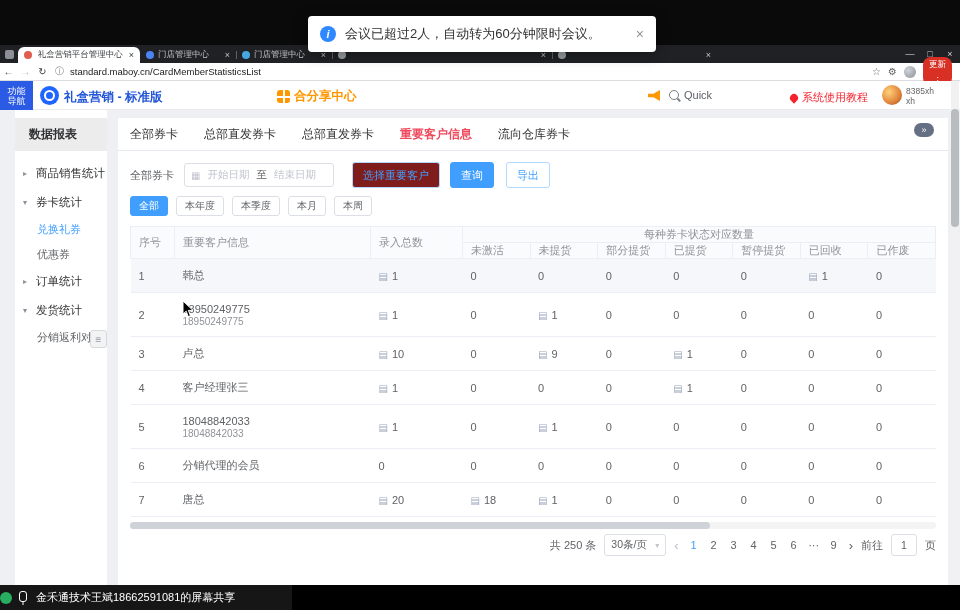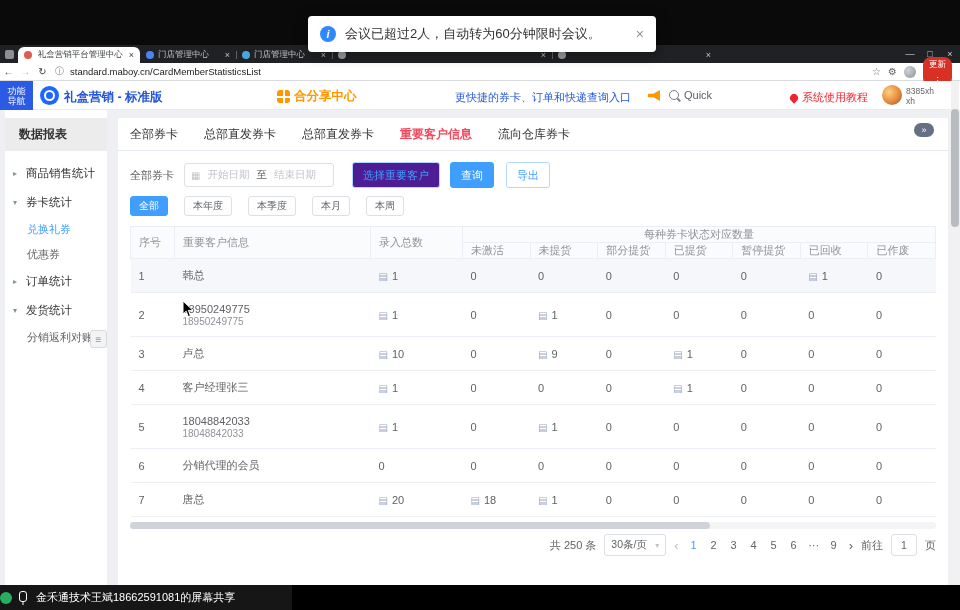--- a/index.html
+++ b/index.html
@@ -53,21 +53,21 @@
              clip-path:polygon(0 35%,45% 35%,100% 0,100% 100%,45% 65%,0 65%);}
   .quick-search{position:absolute;left:669px;top:8px;display:flex;align-items:center;gap:5px;color:#5f6368;font-size:11px;}
   .mag-icon{width:8px;height:8px;border:1.5px solid #7a7f87;border-radius:50%;position:relative;}
   .mag-icon::after{content:"";position:absolute;width:4px;height:1.5px;background:#7a7f87;transform:rotate(45deg);right:-3px;bottom:-1px;}
   .tutorial{position:absolute;left:790px;top:9px;display:flex;gap:4px;color:var(--red);font-size:11px;align-items:center;}
   .pin-icon{width:8px;height:8px;background:var(--red);border-radius:50% 50% 50% 0;transform:rotate(-45deg);}
   .avatar{position:absolute;left:882px;top:4px;width:20px;height:20px;border-radius:50%;
           background:radial-gradient(circle at 35% 35%,#ffd27a,#e0833a 60%,#8a4a1f);}
   .user-name{position:absolute;left:906px;top:5px;font-size:8.5px;color:#666;line-height:10px;}
   
-  .sidebar{position:absolute;top:29px;left:5px;width:107px;bottom:0;background:#fff;border-right:1px solid #e9e9e9;box-sizing:border-box;}
+  .sidebar{position:absolute;top:29px;left:15px;width:107px;bottom:0;background:#fff;border-right:1px solid #e9e9e9;box-sizing:border-box;}
   .side-title{margin-top:8px;height:33px;background:#ececec;display:flex;align-items:center;padding-left:14px;
               font-size:12px;font-weight:bold;color:#303133;}
   .side-menu{padding-top:8px;}
   .side-item{height:29px;display:flex;align-items:center;padding-left:8px;gap:5px;font-size:11.5px;color:#303133;}
   .side-caret{font-size:8px;color:#8a8f99;width:8px;flex:none;}
   .side-sub{height:25px;display:flex;align-items:center;padding-left:22px;font-size:11px;color:#606266;}
   .side-sub.active{color:var(--primary);}
   .handle{position:absolute;left:90px;top:249px;width:15px;height:16px;background:#f2f3f5;border:1px solid #d9d9d9;
           border-radius:3px;color:#909399;font-size:10px;display:flex;align-items:center;justify-content:center;z-index:5;}
   
@@ -78,24 +78,24 @@
   .mtab.active{color:var(--tab-active);font-weight:bold;}
   .collapse{position:absolute;top:5px;right:14px;width:20px;height:14px;background:#667085;color:#fff;border-radius:7px;
             font-size:9px;display:flex;align-items:center;justify-content:center;}
   .filter-row{position:absolute;top:44px;left:12px;right:12px;height:26px;display:flex;align-items:center;font-size:11px;color:#606266;}
   .date-label{margin-right:10px;}
   .date-input{width:150px;height:24px;border:1px solid #dcdfe6;border-radius:3px;display:flex;align-items:center;
               padding:0 6px;gap:7px;color:#c0c4cc;font-size:10.5px;box-sizing:border-box;background:#fff;}
   .cal-icon{color:#c0c4cc;font-size:10px;}
   .date-to{color:#606266;}
   .btn{height:26px;border-radius:3px;font-size:11px;display:flex;align-items:center;padding:0 10px;box-sizing:border-box;}
-  .btn-plain{background:#4c1d95;border:1px solid #b3d8ff;color:var(--primary);margin-left:18px;}
+  .btn-plain{background:#7f1d1d;border:1px solid #b3d8ff;color:var(--primary);margin-left:18px;}
   .btn-primary{background:var(--primary);color:#fff;border:1px solid var(--primary);margin-left:10px;}
   .btn-export{background:#fff;border:1px solid #b3d8ff;color:var(--primary);margin-left:12px;}
-  .quick-row{position:absolute;top:78px;left:12px;display:flex;gap:16px;}
+  .quick-row{position:absolute;top:78px;left:12px;display:flex;gap:8px;}
   .qbtn{height:20px;padding:0 8px;font-size:10px;border-radius:3px;border:1px solid #dcdfe6;color:#606266;background:#fff;
         display:flex;align-items:center;box-sizing:border-box;}
   .qbtn.active{background:var(--primary);border-color:var(--primary);color:#fff;}
   .table-wrap{position:absolute;top:108px;left:12px;right:12px;height:292px;overflow:hidden;}
   table{width:100%;border-collapse:collapse;table-layout:fixed;font-size:11px;color:#606266;}
   thead th{background:#fafbfd;border:1px solid #ebeef5;font-weight:normal;color:#909399;text-align:left;
            padding:0 8px;height:14px;box-sizing:border-box;}
   th.group{text-align:center;}
   tbody td{border-bottom:1px solid #ebeef5;padding:0 8px;height:34px;box-sizing:border-box;}
   tr.tall td{height:44px;}
@@ -199,21 +199,20 @@
         <div class="nav-btn">
           <span>功能</span>
           <span>导航</span>
         </div>
         <span class="logo"></span>
         <span class="brand">礼盒营销 - 标准版</span>
         <span class="center-link">
           <span class="gift-icon"></span>
           <span>合分享中心</span>
         </span>
-        <span class="quick-entry">更快捷的券卡、订单和快递查询入口</span>
         <span class="horn-icon"></span>
         <span class="quick-search">
           <span class="mag-icon"></span>
           <span>Quick</span>
         </span>
         <span class="tutorial">
           <span class="pin-icon"></span>
           <span>系统使用教程</span>
         </span>
         <span class="avatar"></span>

